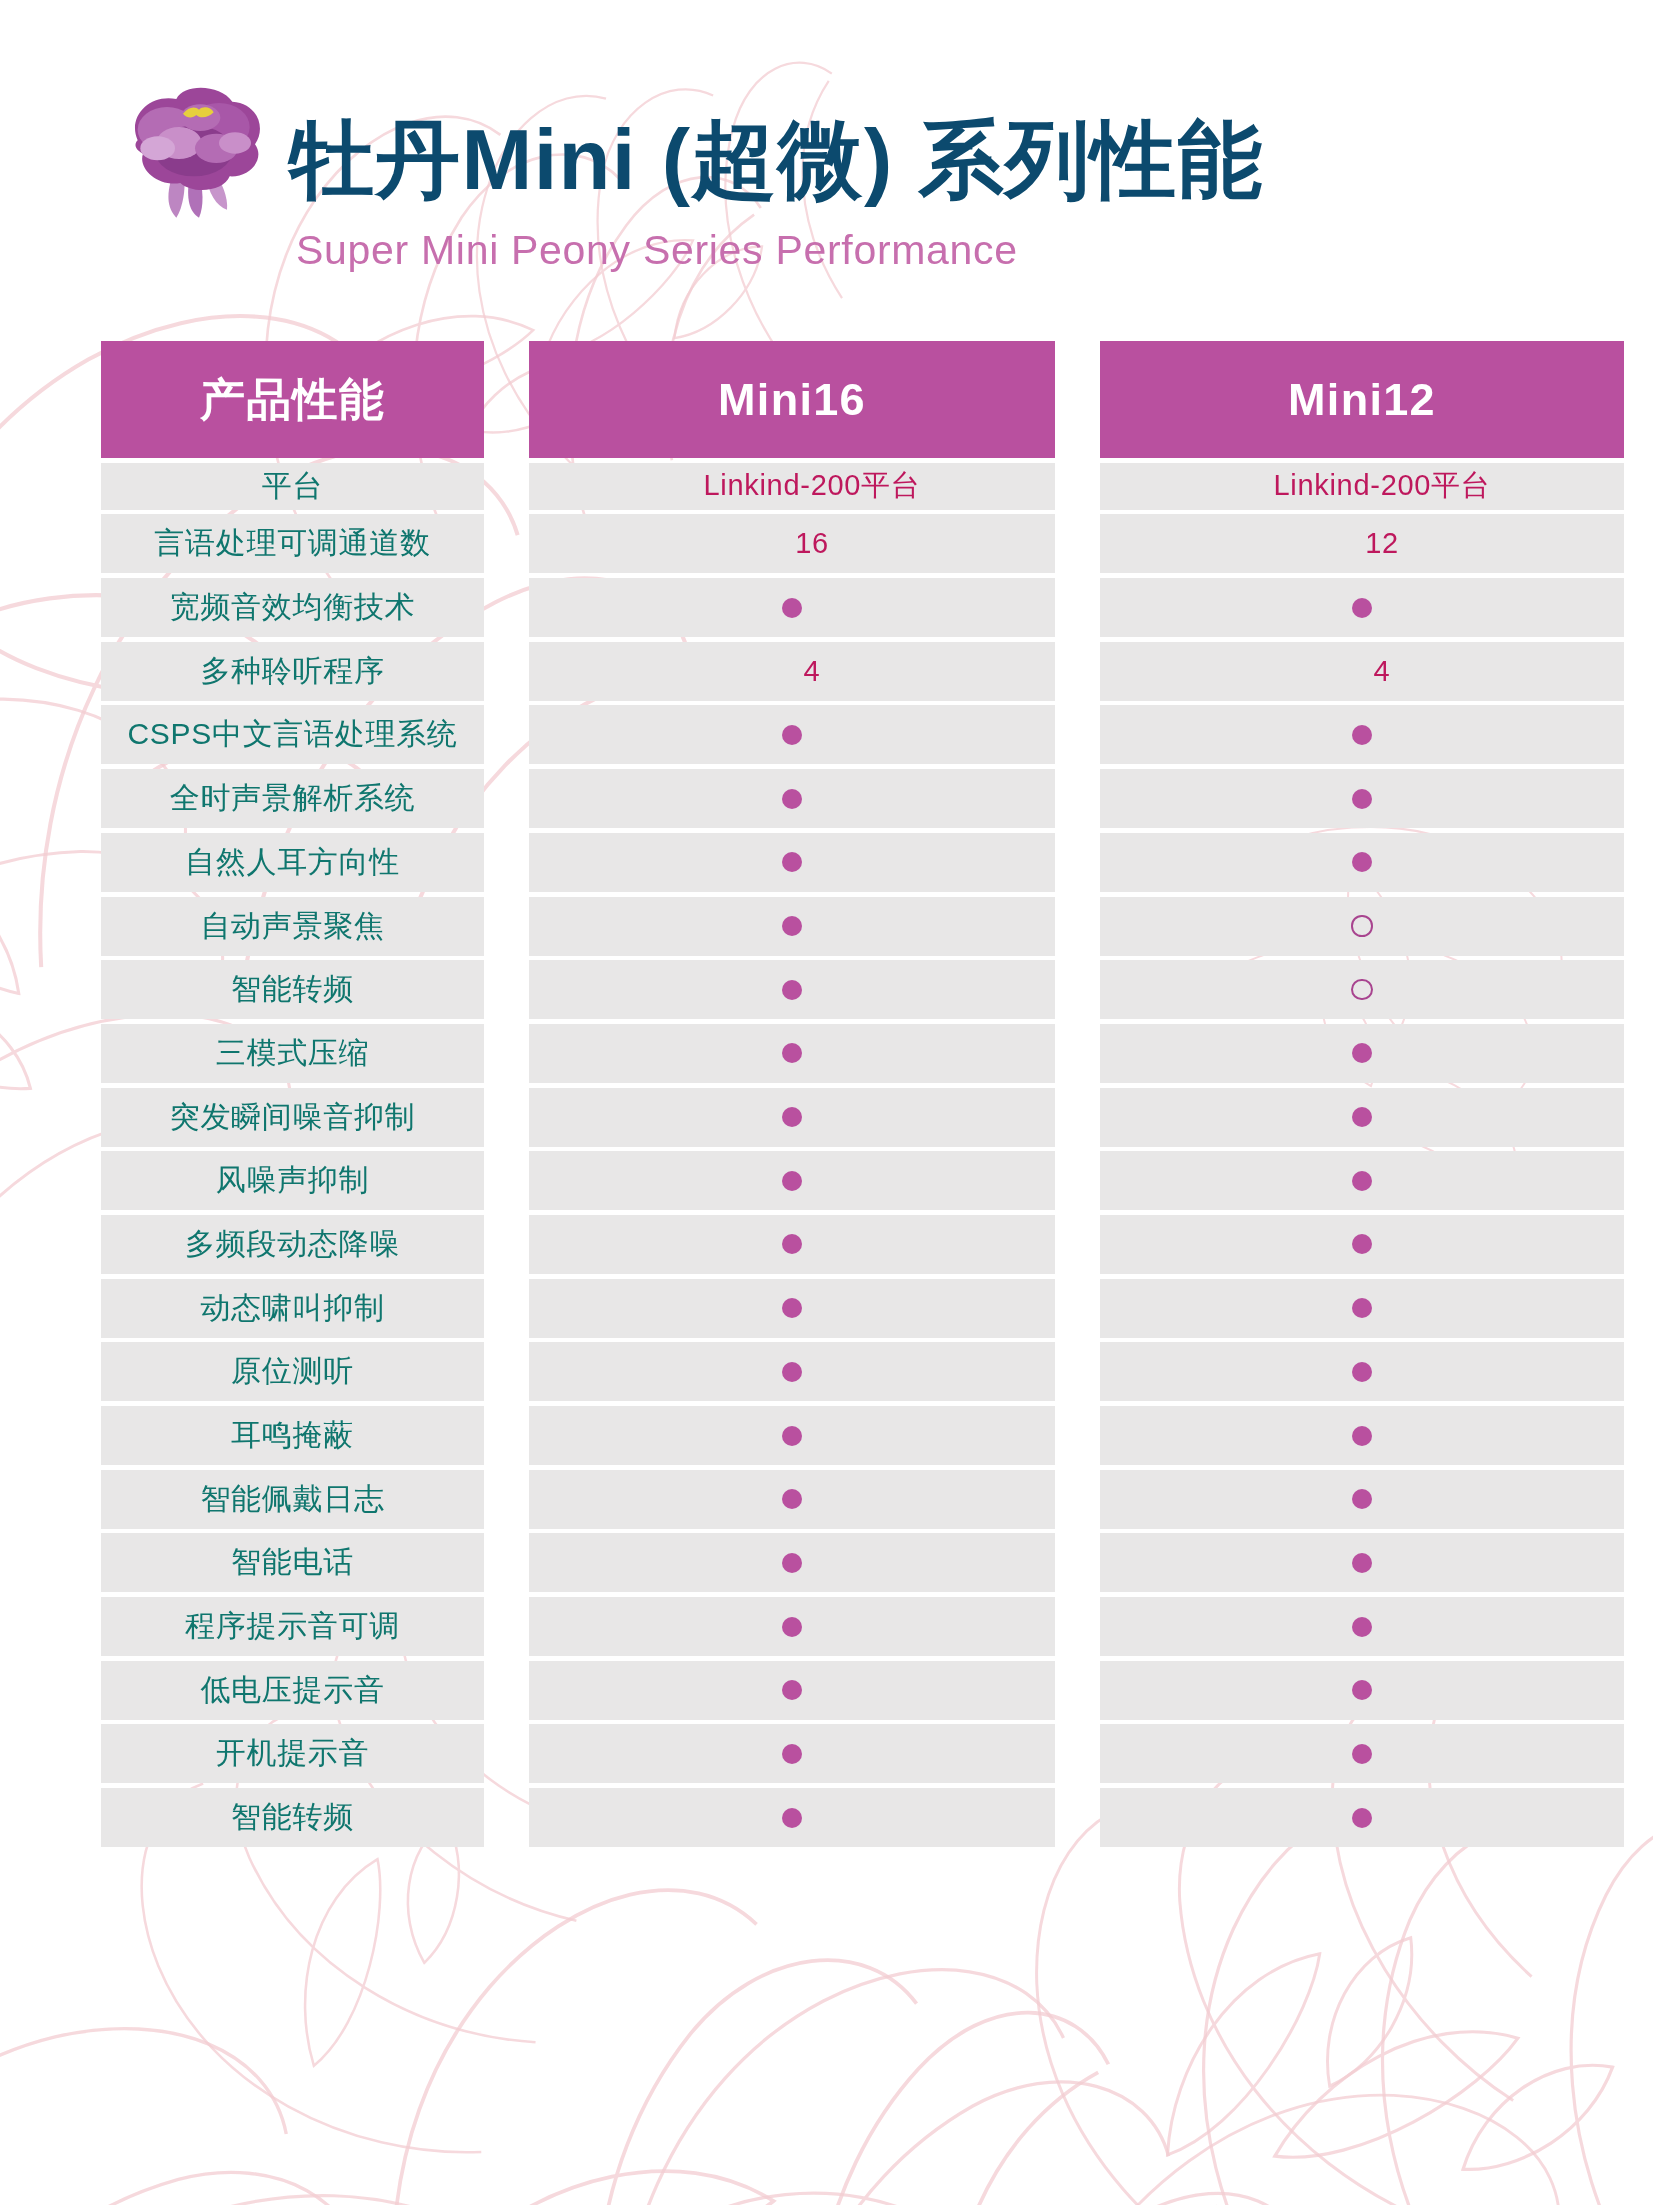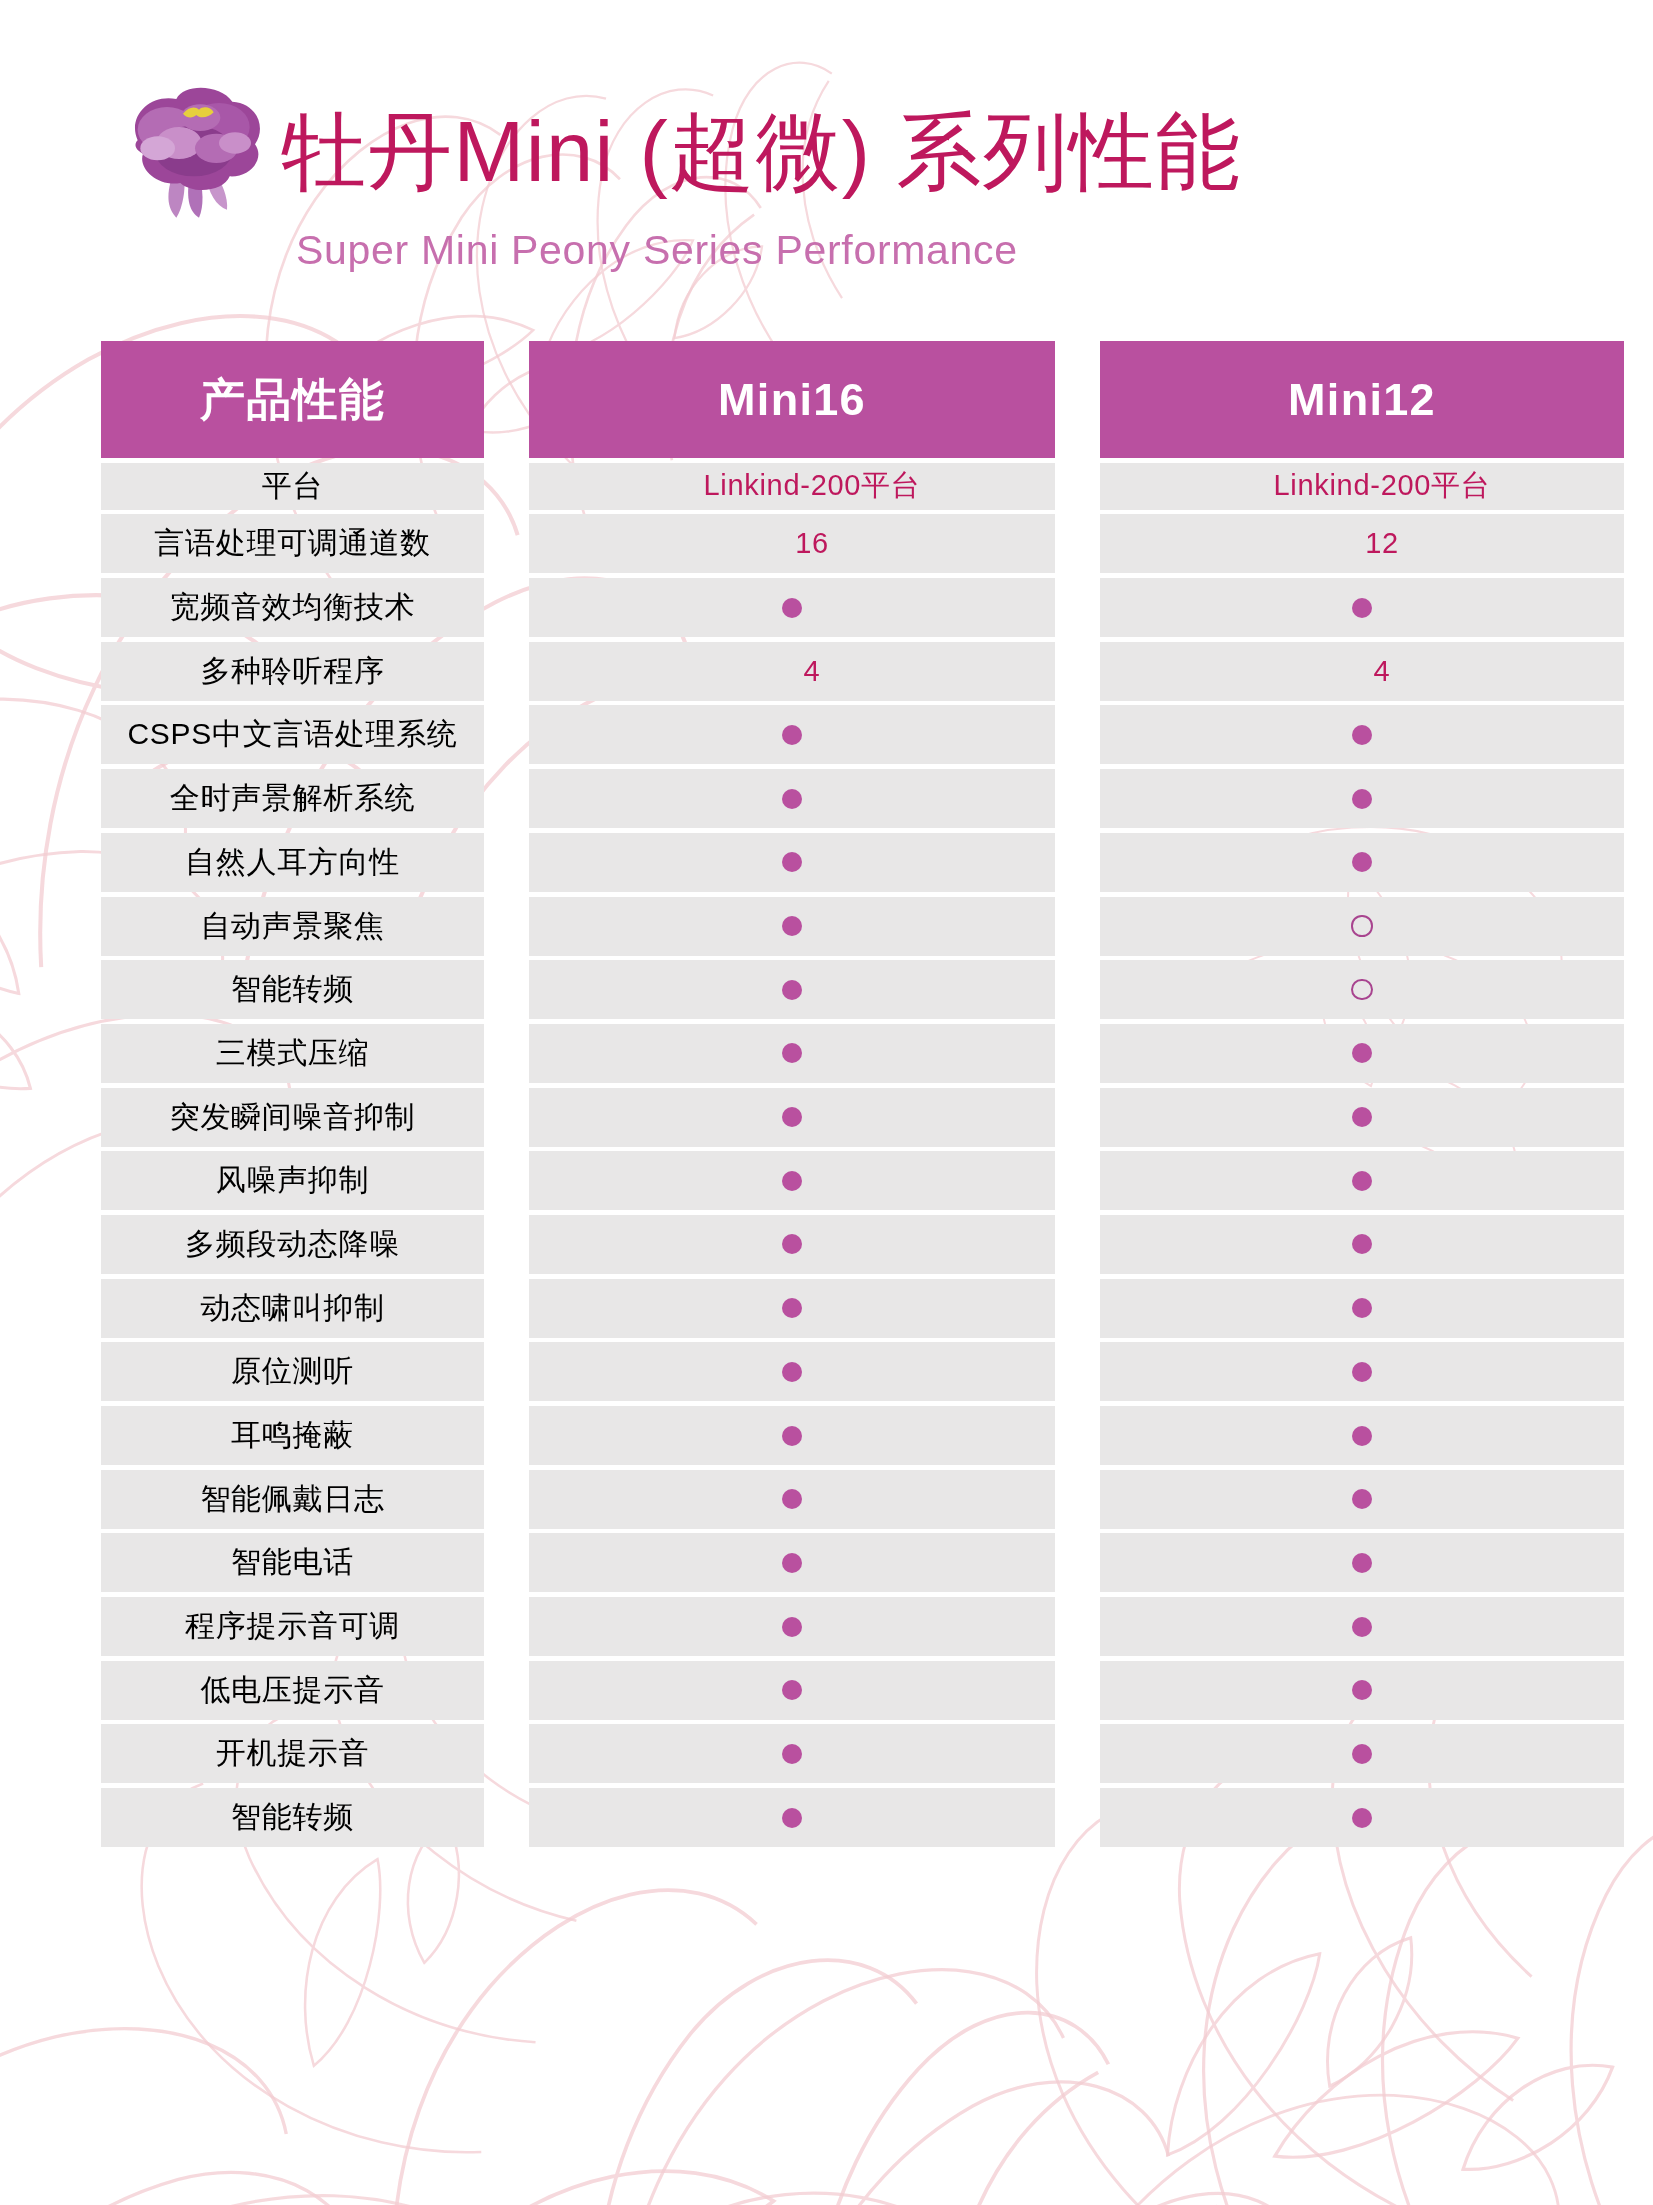--- a/index.html
+++ b/index.html
@@ -14,22 +14,22 @@
     background:#ffffff;
     overflow:hidden;
     font-family:"Liberation Sans","DejaVu Sans",sans-serif;
   }
   
   .decor{position:absolute;left:0;top:0;width:1654px;height:2205px;z-index:0;}
   
   .brand-flower{position:absolute;left:115px;top:79px;width:160px;height:140px;z-index:2;}
   .page-title{
     position:absolute;left:281px;top:95px;z-index:2;
-    font-size:85px;font-weight:400;letter-spacing:1.3px;
-    color:#be185d;white-space:nowrap;margin:0;
+    font-size:85px;font-weight:700;letter-spacing:1.3px;
+    color:#0c4a6e;white-space:nowrap;margin:8px;
   }
   .page-subtitle{
     position:absolute;left:284px;top:215px;z-index:2;
     font-size:41px;font-weight:400;letter-spacing:0.7px;
     color:#c striking;
     color:#c automatically;
     color:#c76fae;white-space:nowrap;margin:12px;
   }
   
   .perf-table{position:absolute;left:101px;top:341px;width:1452px;z-index:1;}
@@ -45,21 +45,21 @@
     display:flex;align-items:center;justify-content:center;
   }
   .tbody{margin-top:4.7px;}
   .trow{margin-bottom:4.7px;}
   .cell{
     height:59px;background:#e8e7e7;
     display:flex;align-items:center;justify-content:center;
     text-align:center;
   }
   .tbody .trow:first-child .cell{height:47px;}
-  .label-cell{font-size:30px;color:#000000;letter-spacing:0.7px;}
+  .label-cell{font-size:30px;color:#0f766e;letter-spacing:0.7px;}
   .value-text{font-size:29px;color:#be185d;letter-spacing:0.7px;margin-left:40px;}
   .dot{
     width:20px;height:20px;border-radius:50%;
     background:var(--accent);
   }
   .dot.hollow{
     background:transparent;
     width:17.3px;height:17.3px;
     border:2px solid var(--accent-dark);
   }

